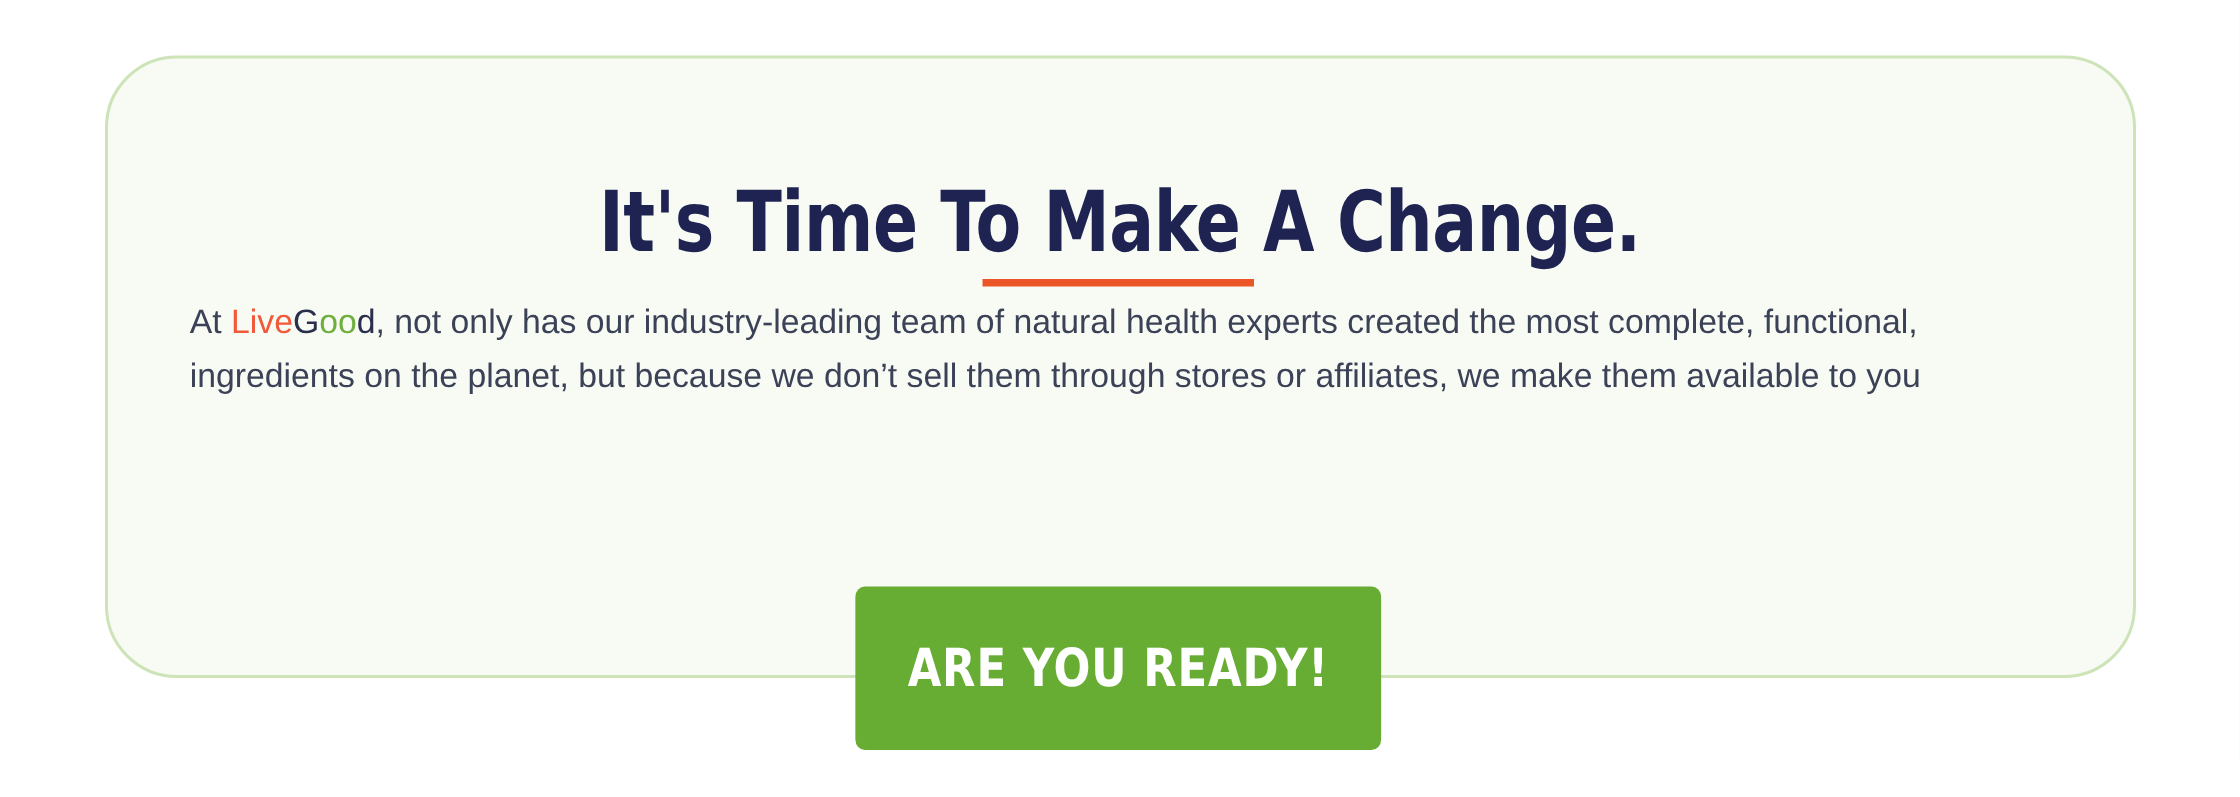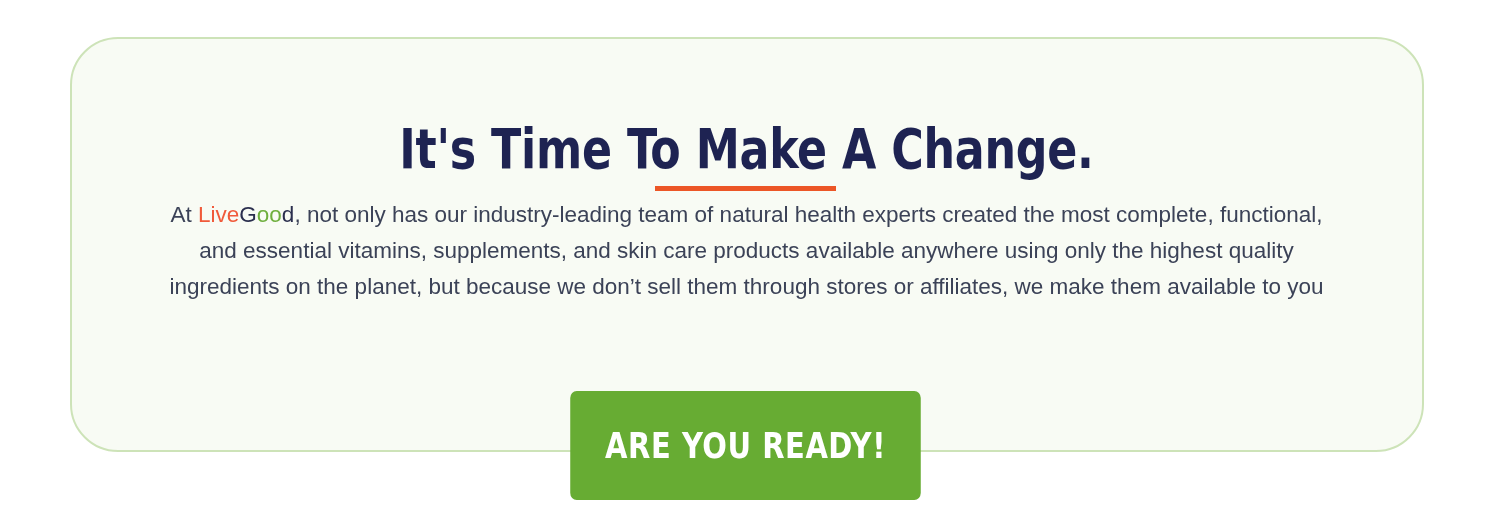--- a/index.html
+++ b/index.html
@@ -61,21 +61,21 @@
     background: #ec5626;
   }
 
   
   .body-copy {
     position: absolute;
     left: 50%;
     transform: translateX(-50%);
     top: 197px;
     width: 1240px;
-    text-align: center;
+    text-align: left;
     font-family: "Liberation Sans", sans-serif;
     font-weight: 400;
     font-size: 22.5px;
     line-height: 36px;
     color: #3b4257;
   }
   .body-copy p {
     margin: 0;
     white-space: nowrap;
   }
@@ -119,21 +119,20 @@
 <div id="stage">
 
   <div class="cta-card"></div>
 
   <h1 class="headline">It's Time To Make A Change.</h1>
 
   <div class="headline-rule"></div>
 
   <div class="body-copy">
     <p><span>At </span><span class="brand-live">Live</span><span class="brand-g">G</span><span class="brand-oo">oo</span><span class="brand-d">d</span><span>, not only has our industry-leading team of natural health experts created the most complete, functional,</span></p>
-    <p>and essential vitamins, supplements, and skin care products available anywhere using only the highest quality</p>
     <p>ingredients on the planet, but because we don’t sell them through stores or affiliates, we make them available to you</p>
   </div>
 
   <button class="cta-button">
     <span>ARE YOU READY!</span>
   </button>
 
 </div>
 
 </body></html>

